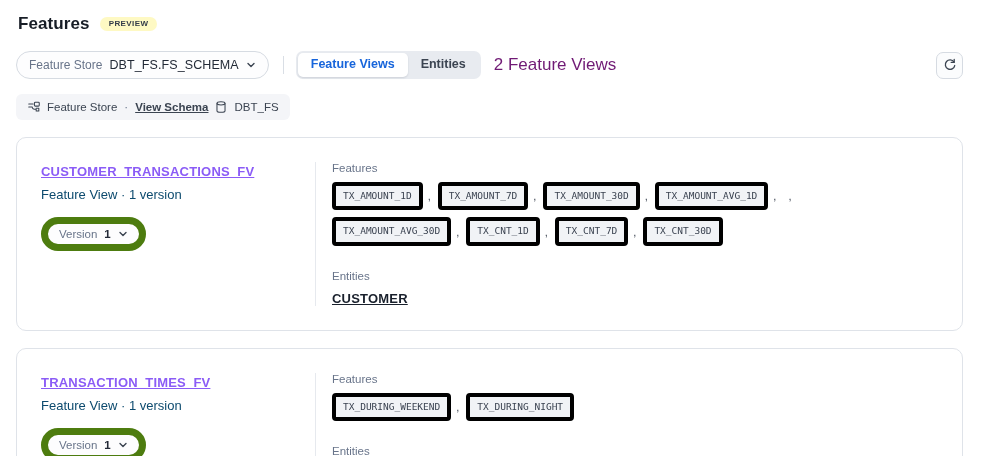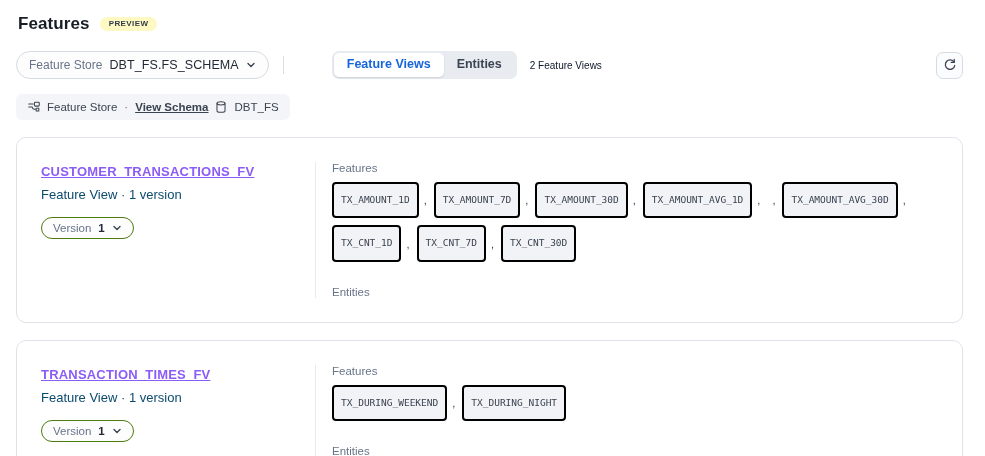--- a/index.html
+++ b/index.html
@@ -12,52 +12,52 @@
   .preview-badge { background: #fef9c3; color: #343C49; font-size: 8px; font-weight: bold; letter-spacing: 0.4px; border-radius: 999px; padding: 3px 9px; line-height: 1; }
 
   
   .toolbar { display: flex; align-items: center; margin-top: 17px; height: 28px; }
   .fs-select { display: inline-flex; align-items: center; gap: 7px; height: 28px; padding: 0 12px; border: 1px solid #D6DBE2; border-radius: 14px; background: #FDFDFE; cursor: pointer; }
   .fs-select .lbl { font-size: 12px; color: #68748A; }
   .fs-select .val { font-size: 12.5px; font-weight: normal; color: #232A37; letter-spacing: 0.1px; }
   .chev { width: 10px; height: 10px; display: inline-block; }
   .vdivider { width: 1px; height: 18px; background: #D9DEE5; margin: 0 12px 0 14px; }
 
-  .segmented { display: inline-flex; background: #E8EBF0; border-radius: 7px; padding: 2px; margin-left: 36px; }
+  .segmented { display: inline-flex; background: #E8EBF0; border-radius: 7px; padding: 2px; }
   .segment { font-size: 12.5px; font-weight: bold; padding: 5px 13px; border-radius: 5px; color: #3B4451; cursor: pointer; line-height: 1.1; }
   .segment.active { background: #ffffff; color: #1765DB; box-shadow: 0 1px 2px rgba(20,30,50,0.12); }
 
-  .count-text { margin-left: 13px; font-size: 10px; color: #0f172a; }
+  .count-text { margin-left: 13px; font-size: 17px; color: #701a75; }
 
   .refresh-btn { margin-left: auto; width: 27px; height: 27px; border: 1px solid #D6DBE2; border-radius: 7px; background: #FBFCFD; display: flex; align-items: center; justify-content: center; cursor: pointer; }
 
   
   .crumb-row { margin-top: 15px; }
   .crumb-pill { display: inline-flex; align-items: center; gap: 6px; background: #F4F5F8; border-radius: 6px; padding: 6px 11px; font-size: 11.5px; color: #3B4451; }
   .crumb-pill .sep { color: #68748A; padding: 0 1px; }
   .crumb-link { color: #3B4451; text-decoration: underline; font-weight: bold; cursor: pointer; }
   .crumb-icon { width: 14px; height: 14px; display: inline-block; }
 
   
   .cards { margin-top: 17px; display: flex; flex-direction: column; gap: 17px; }
   .card { border: 1px solid #DFE3E9; border-radius: 10px; background: #ffffff; display: flex; padding: 24px 24px; }
   .card-left { width: 274px; flex: none; padding-right: 18px; }
   .card-right { flex: 1; border-left: 1px solid #E6E9EE; padding-left: 16px; }
 
   .fv-title { display: inline-block; font-size: 13px; font-weight: bold; color: #8b5cf6; text-decoration: underline; letter-spacing: 0.2px; cursor: pointer; }
   .fv-meta { margin-top: 7px; font-size: 13px; color: #0c4a6e; }
-  .version-pill { margin-top: 15px; display: inline-flex; align-items: center; gap: 7px; border: 1px solid #4d7c0f; border-radius: 999px; padding: 4px 11px; background: #FDFDFE; cursor: pointer; }
+  .version-pill { margin-top: 15px; display: inline-flex; align-items: center; gap: 7px; border: 7px solid #4d7c0f; border-radius: 999px; padding: 4px 11px; background: #FDFDFE; cursor: pointer; }
   .version-pill .vlbl { font-size: 11.5px; color: #68748A; }
   .version-pill .vval { font-size: 11.5px; font-weight: bold; color: #232A37; }
   .fv-desc { margin-top: 15px; font-size: 13px; color: #232A36; line-height: 1.4; max-width: 256px; }
 
   .sec-label { font-size: 11.5px; color: #68748A; }
   .tag-list { margin-top: 8px; display: flex; flex-wrap: wrap; align-items: center; row-gap: 7px; max-width: 600px; }
   .tag-item { display: inline-flex; align-items: center; white-space: nowrap; }
-  .tag { font-family: "DejaVu Sans Mono", monospace; font-size: 9.5px; color: #3A4250; background: #F1F3F6; border: 2px solid #000000; border-radius: 4px; padding: 11px 7px; line-height: 1.1; }
+  .tag { font-family: "DejaVu Sans Mono", monospace; font-size: 9.5px; color: #3A4250; background: #F1F3F6; border: 4px solid #000000; border-radius: 4px; padding: 5px 7px; line-height: 1.1; }
   .comma { font-size: 11px; color: #3A4250; padding: 0 7px 0 5px; }
 
   .entities-block { margin-top: 24px; }
   .entity-list { margin-top: 9px; display: flex; gap: 10px; }
   .entity-link { font-size: 13px; font-weight: bold; color: #19202C; text-decoration: underline; letter-spacing: 0.2px; cursor: pointer; }
 </style>
 </head>
 <body>
 
 <div class="page">
@@ -157,20 +157,25 @@
             <span class="tag-item">
               <span class="tag">TX_CNT_7D</span>
               <span class="comma">,</span>
             </span>
             <span class="tag-item">
               <span class="tag">TX_CNT_30D</span>
             </span>
           </div>
         <div class="entities-block">
           <div class="sec-label">Entities</div>
+          <div class="entity-list">
+              <span class="tag-item">
+                <span class="entity-link">CUSTOMER</span>
+              </span>
+            </div>
         </div>
       </div>
     </div>
 
     <div class="card">
       <div class="card-left">
         <span class="fv-title">TRANSACTION_TIMES_FV</span>
         <div class="fv-meta">Feature View · 1 version</div>
         <div class="version-pill">
           <span class="vlbl">Version</span>

